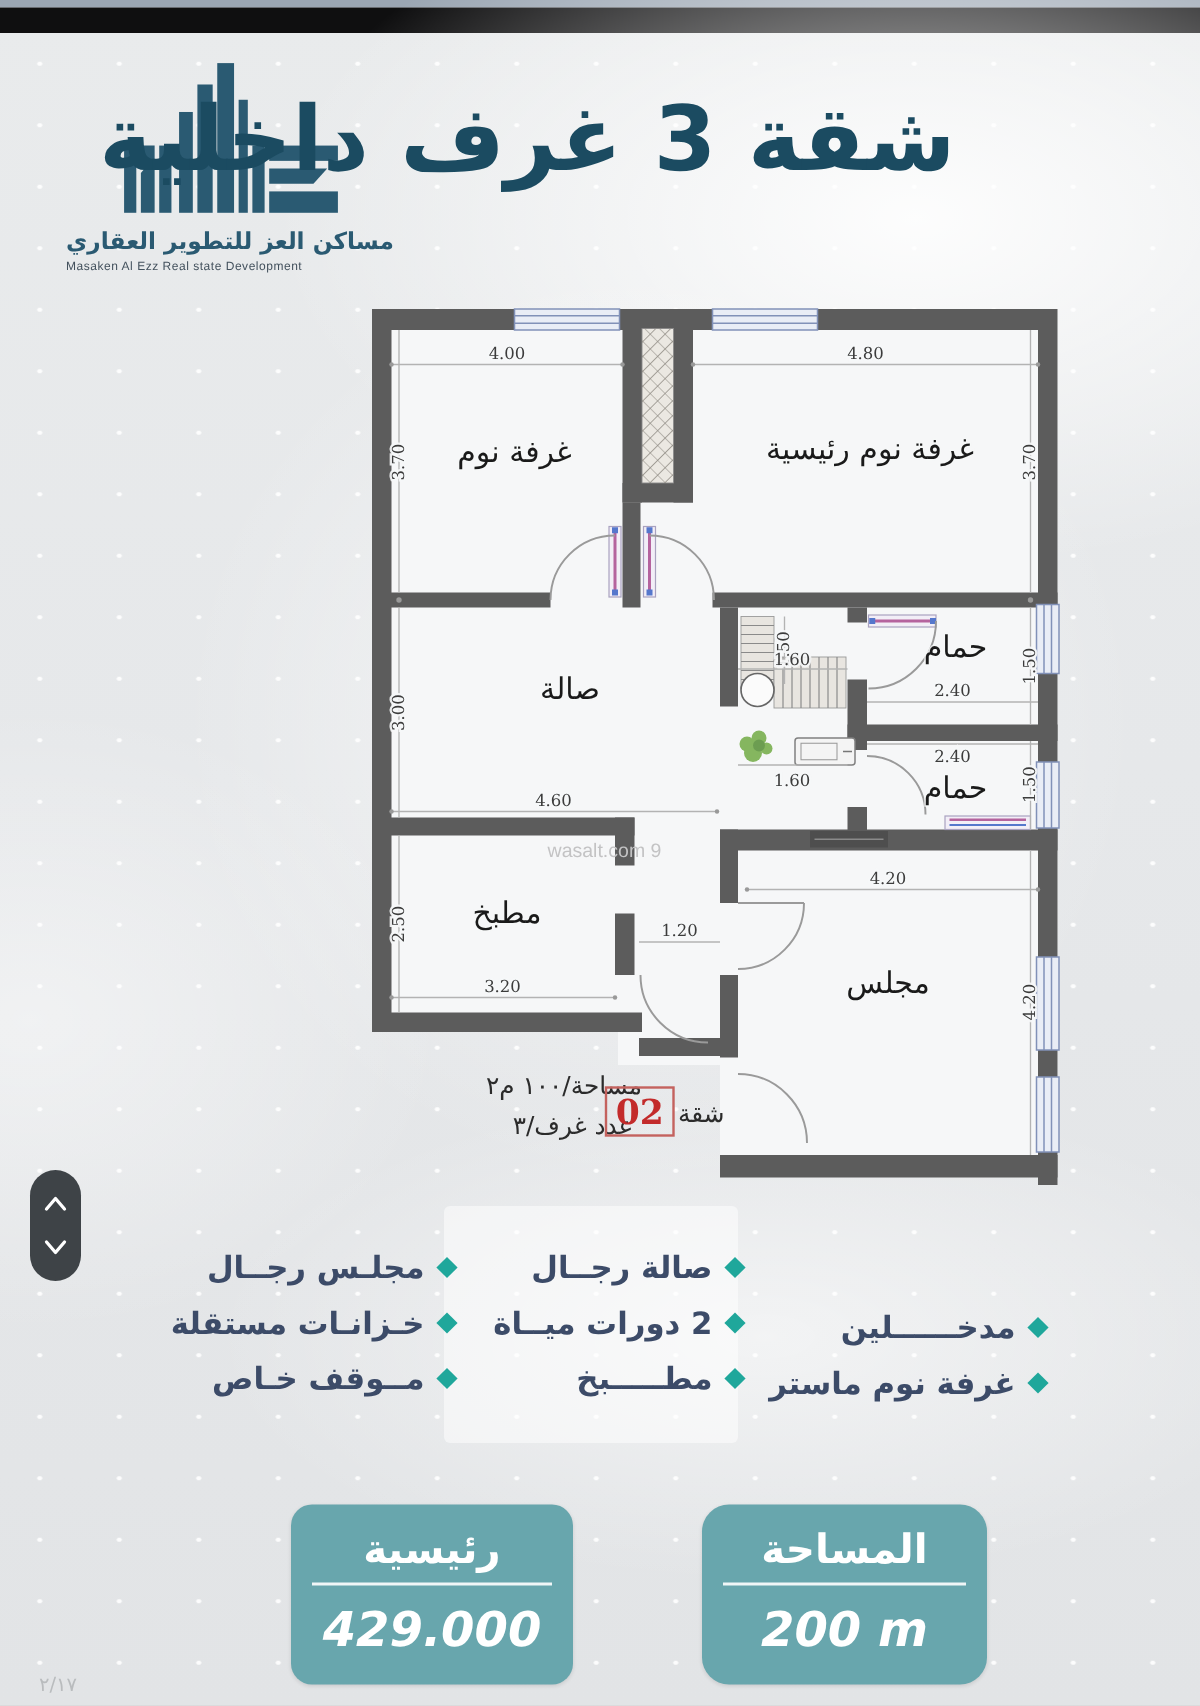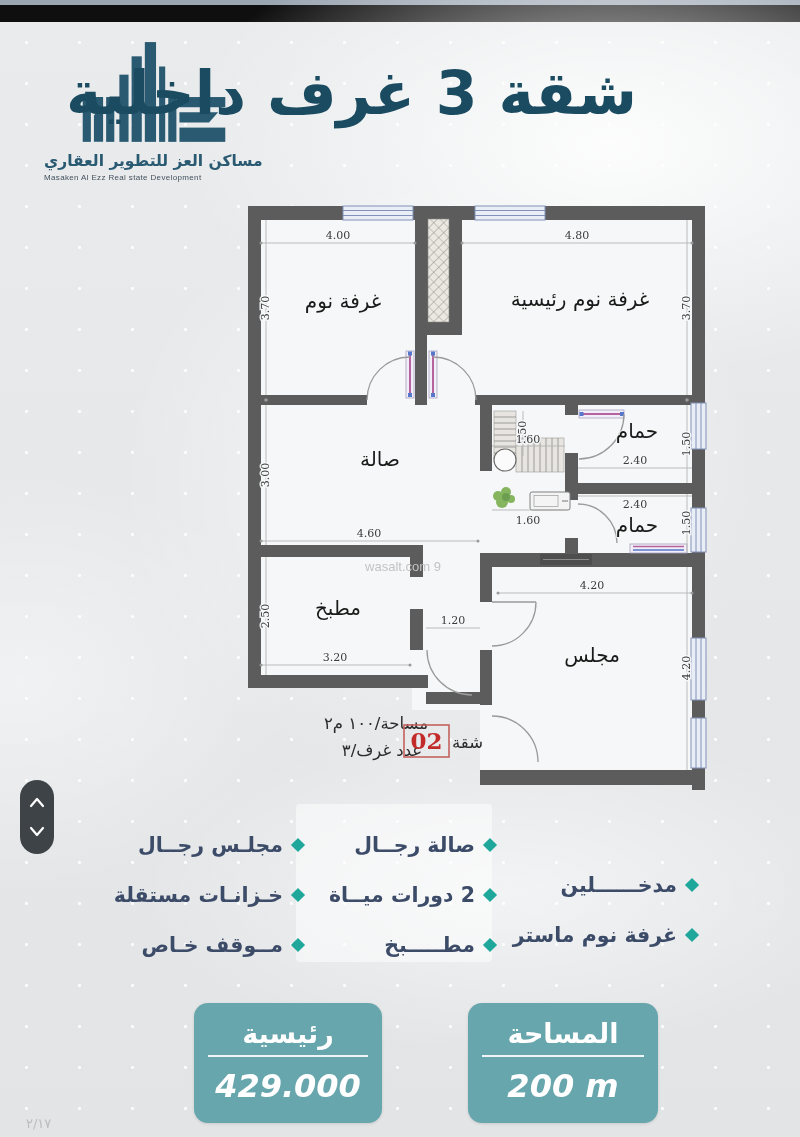--- a/index.html
+++ b/index.html
@@ -33,32 +33,32 @@
   .ann{font-family:"DejaVu Sans",sans-serif;font-size:16.5px;fill:#2b2b2b;}
   .wm{font-family:"Liberation Sans",sans-serif;font-size:13px;fill:#c3c3c4;}
 
   .scroll-pill{position:absolute;left:20px;top:780px;width:34px;height:74px;background:#3e4347;
     border-radius:17px;display:flex;flex-direction:column;align-items:center;justify-content:space-evenly;}
   .scroll-btn{width:18px;height:14px;display:flex;align-items:center;justify-content:center;cursor:pointer;}
 
   .mid-panel{position:absolute;left:296px;top:804px;width:196px;height:158px;
     background:rgba(255,255,255,.5);border-radius:4px;}
 
-  .features-col{position:absolute;display:flex;flex-direction:column;gap:17px;}
+  .features-col{position:absolute;display:flex;flex-direction:column;gap:4px;}
   .col-right{top:868px;right:103px;justify-content:center;}
   .col-middle{top:828px;right:305px;}
   .col-left{top:828px;right:497px;}
   .frow{display:flex;direction:rtl;align-items:center;gap:10px;height:33px;}
   .diamond{width:10px;height:10px;background:#1fa79b;transform:rotate(45deg);flex:0 0 auto;}
   .flabel{font-size:20.5px;font-weight:bold;color:#3c4b68;white-space:nowrap;}
 
   .tbox{position:absolute;top:1003px;height:120px;background:#68a6ad;border-radius:14px;
     color:#fff;text-align:center;box-shadow:0 1px 3px rgba(0,0,0,.12);}
   .price-box{left:194px;width:188px;}
-  .area-box{left:468px;width:190px;}
+  .area-box{left:468px;width:190px;border-radius:18px;}
   .tbox .lbl{direction:rtl;font-size:27px;font-weight:bold;margin-top:10px;height:42px;line-height:42px;}
   .tbox .divline{height:2px;background:rgba(255,255,255,.9);margin:0 14px;}
   .tbox .val{font-size:32px;font-weight:bold;line-height:58px;font-style:italic;}
 
   .page-marker{position:absolute;left:26px;top:1116px;font-size:13px;color:#b9bcbe;direction:rtl;}
 </style>
 </head>
 <body>
 
 <div class="canvas">

